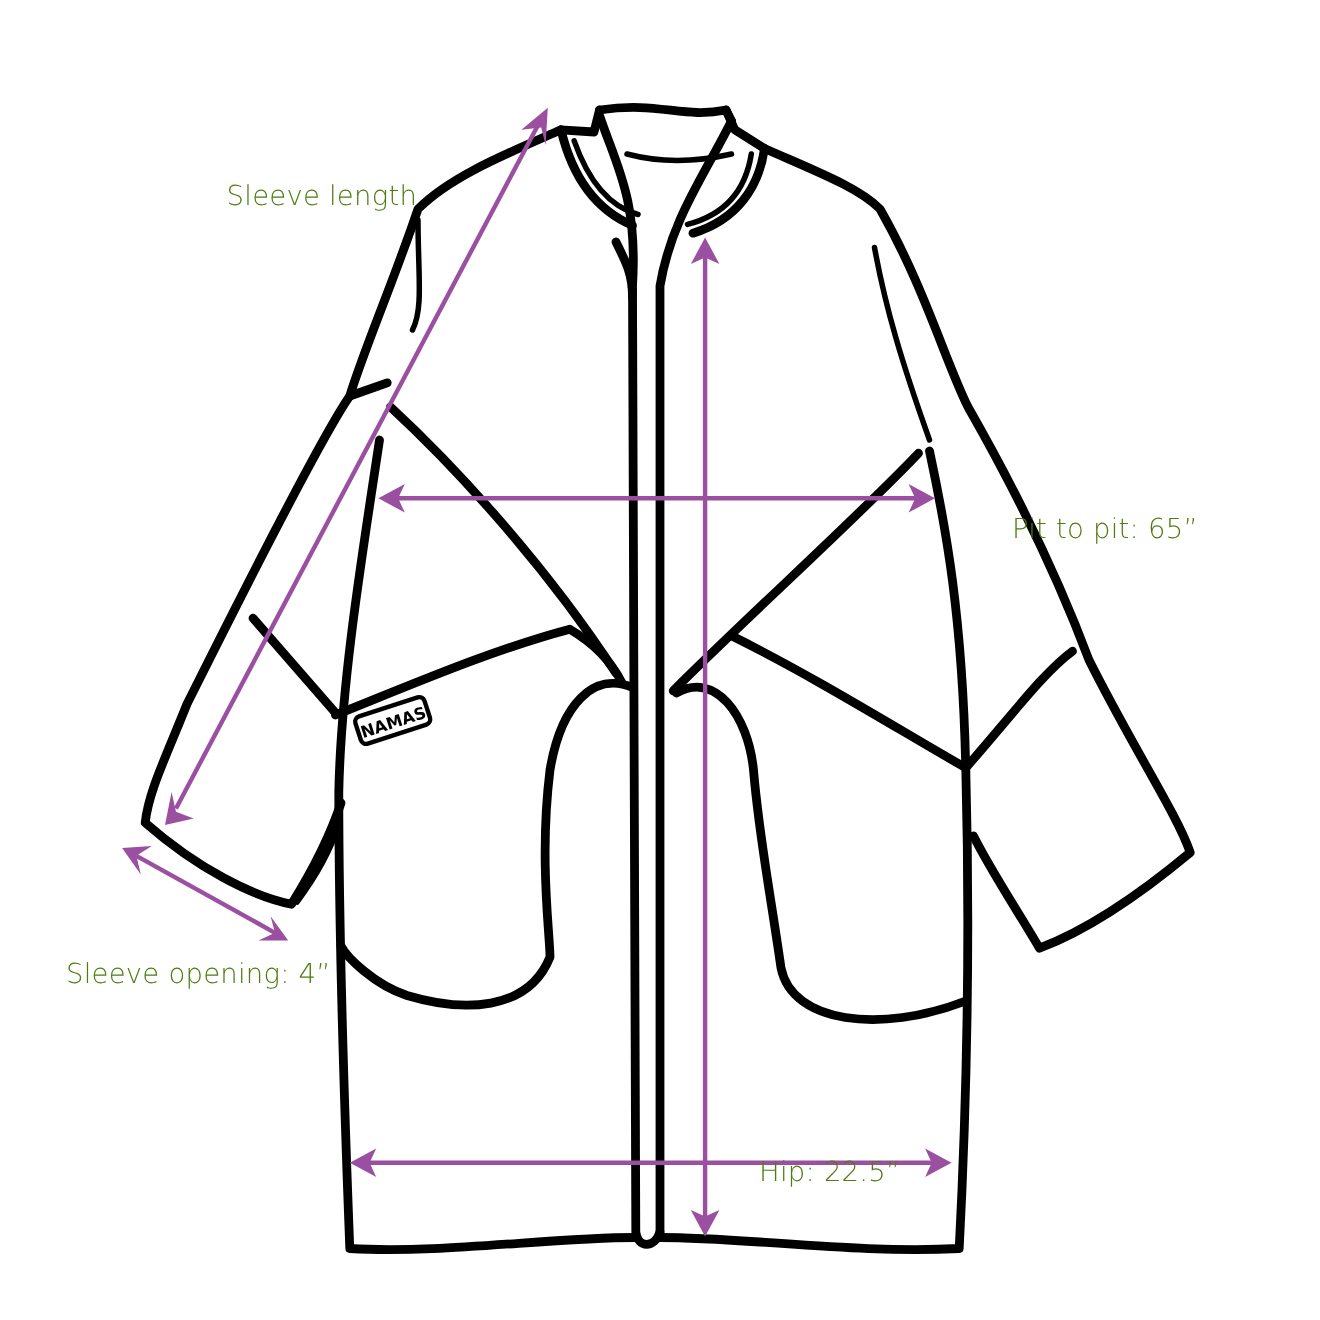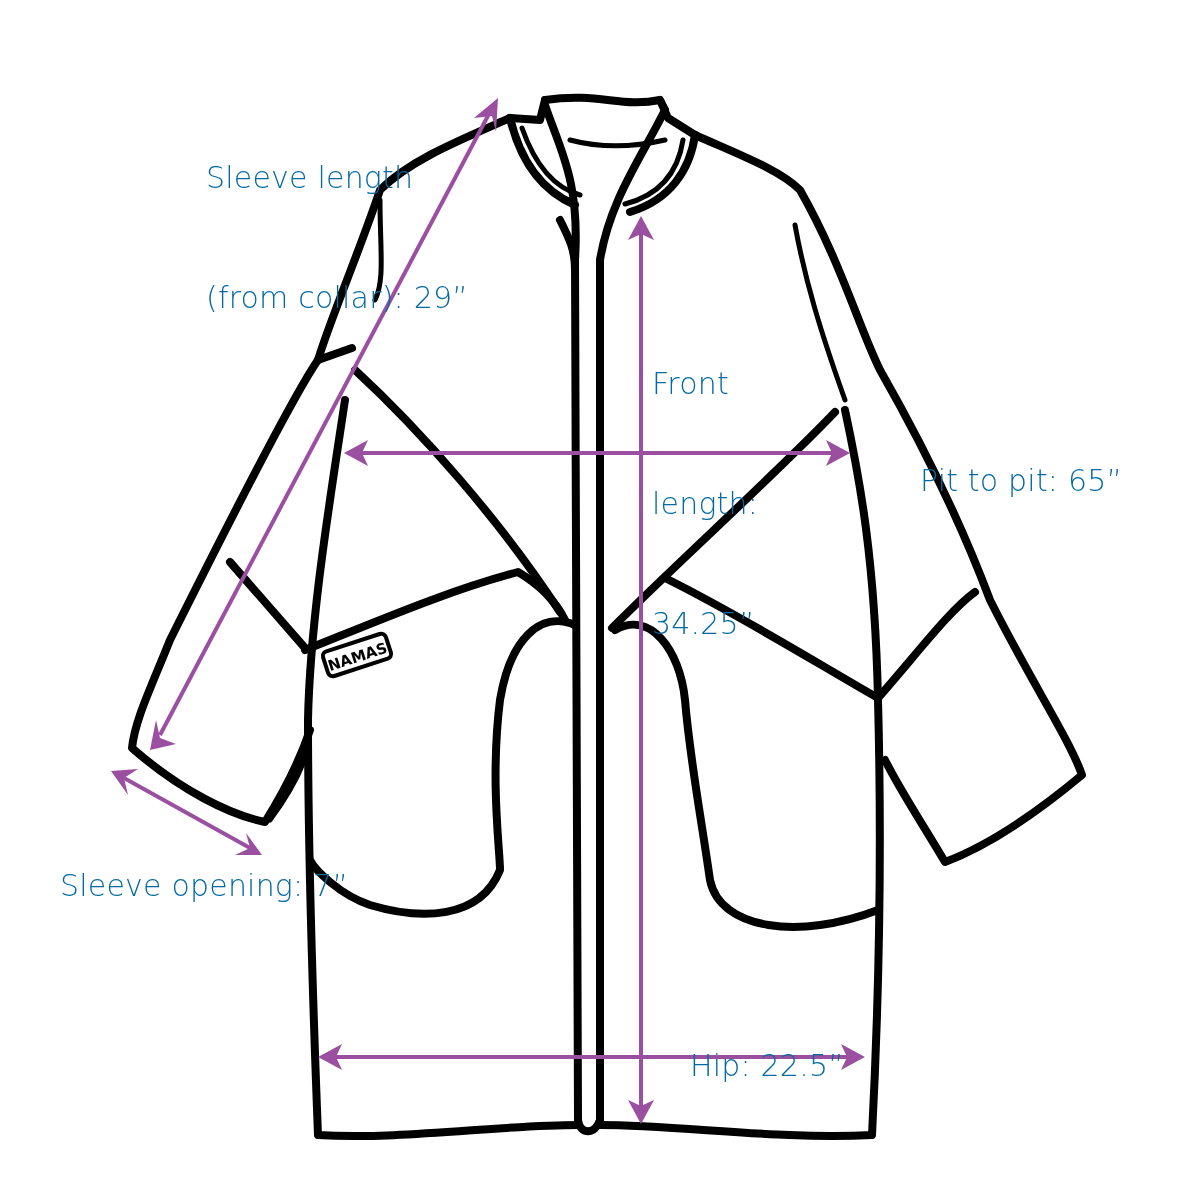--- a/index.html
+++ b/index.html
@@ -1,18 +1,18 @@
 <!DOCTYPE html>
 <html><head>
 <meta charset="utf-8">
 <style>
   html, body { margin: 0; padding: 0; background: #ffffff; }
   body { width: 1200px; height: 1200px; position: relative; overflow: hidden; font-family: "Liberation Sans", "DejaVu Sans", sans-serif; }
   #stage { position: absolute; left: 0; top: 0; width: 1200px; height: 1200px; }
-  .label { position: absolute; color: #0369a1; font-size: 30px; line-height: 40px; letter-spacing: 0.2px; white-space: pre; font-family: "DejaVu Sans", "Liberation Sans", sans-serif; font-weight: 300; }
+  .label { position: absolute; color: #4d7c0f; font-size: 25px; line-height: 40px; letter-spacing: 0.2px; white-space: pre; font-family: "DejaVu Sans", "Liberation Sans", sans-serif; font-weight: 300; }
   .ink { fill: none; stroke: #000; stroke-width: 8; stroke-linecap: round; stroke-linejoin: round; }
   .ink-thin { fill: none; stroke: #000; stroke-width: 5; stroke-linecap: round; stroke-linejoin: round; }
   .arrow { stroke: #9B4FA0; stroke-width: 4; fill: none; }
   .arrowhead { fill: #9B4FA0; }
 </style>
 </head>
 <body>
 
 <div id="stage">
   <svg width="1200" height="1200" viewBox="0 0 1200 1200">
@@ -100,27 +100,21 @@
         <line class="arrow" x1="124" y1="778" x2="250" y2="848"></line>
         <polygon class="arrowhead" points="111,771 138,769 124,778 128,795"></polygon>
         <polygon class="arrowhead" points="262,855 246,833 250,848 235,855"></polygon>
       </g>
     </g>
   </svg>
 
   
   <div class="label" style="left:206px; top:78px;">
     <div>Sleeve length</div>
-    <div>(from collar): 29”</div>
   </div>
 
-  <div class="label" style="left:652px; top:284px;">
-    <div>Front</div>
-    <div>length:</div>
-    <div>34.25”</div>
-  </div>
 
   <div class="label" style="left:920px; top:428px;margin-top:33px;">Pit to pit: 65”</div>
 
-  <div class="label" style="left:60px; top:866px;">Sleeve opening: 7”</div>
+  <div class="label" style="left:60px; top:866px;">Sleeve opening: 4”</div>
 
   <div class="label" style="left:690px; top:1046px;">Hip: 22.5”</div>
 </div>
 
 </body></html>

